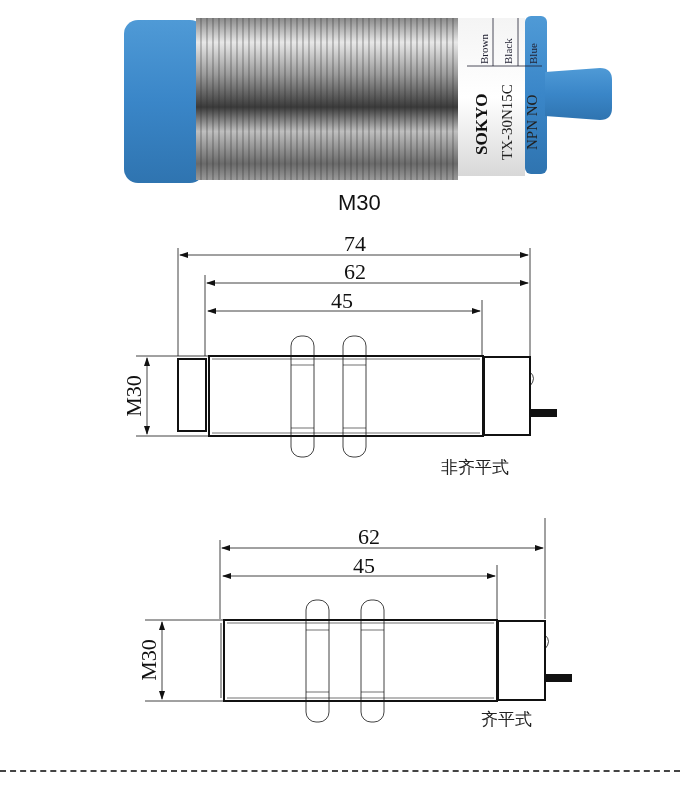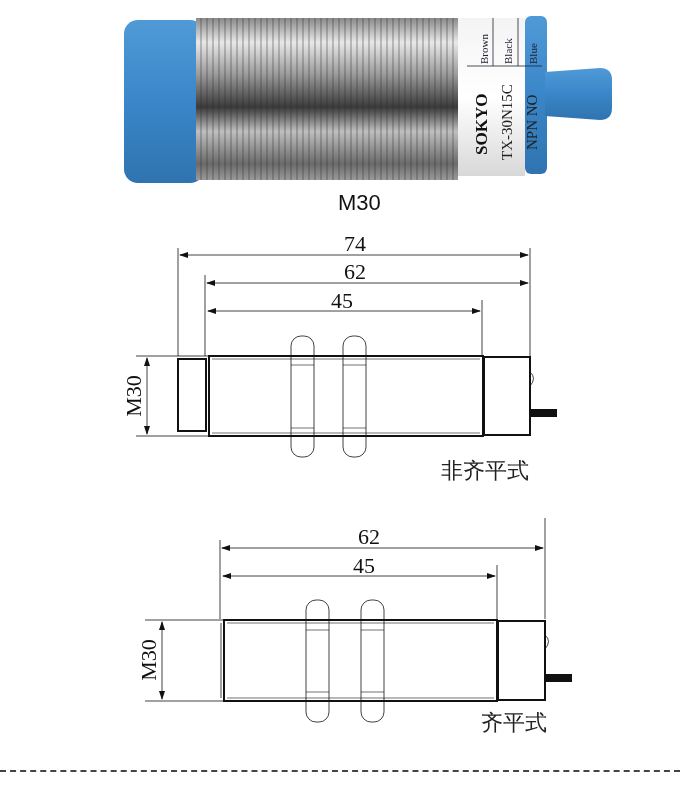--- a/index.html
+++ b/index.html
@@ -1,20 +1,20 @@
 <!DOCTYPE html>
 <html><head>
 <meta charset="utf-8">
 <style>
   html, body { margin: 0; padding: 0; background: #ffffff; }
   body { width: 680px; height: 786px; position: relative; overflow: hidden; font-family: "Liberation Serif", serif; }
   .abs { position: absolute; }
   svg text { font-family: "Liberation Serif", serif; }
   .caption { font-family: "Liberation Sans", sans-serif; font-size: 22px; color: #111; }
-  .cn { font-family: "DejaVu Sans", sans-serif; font-size: 22px; color: #222; }
+  .cn { font-family: "DejaVu Sans", sans-serif; font-size: 17px; color: #222; }
 </style>
 </head>
 <body>
 
 <div class="abs" style="left:0;top:0;width:680px;height:190px;">
   <svg width="680" height="190" viewBox="0 0 680 190">
     <defs>
       <linearGradient id="metal" x1="0" y1="0" x2="0" y2="1">
         <stop offset="0" stop-color="#8a8a8a"></stop>
         <stop offset="0.15" stop-color="#e8e8e8"></stop>

